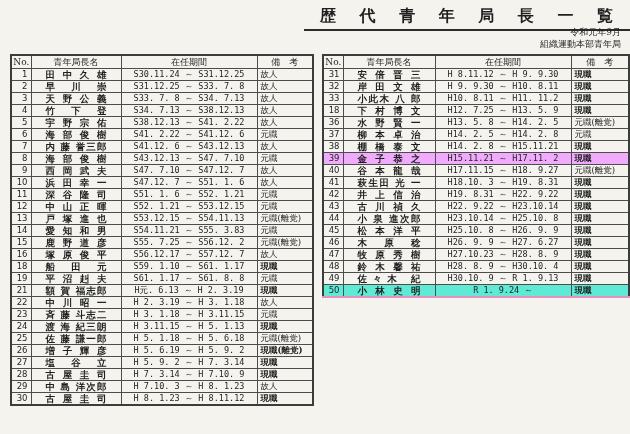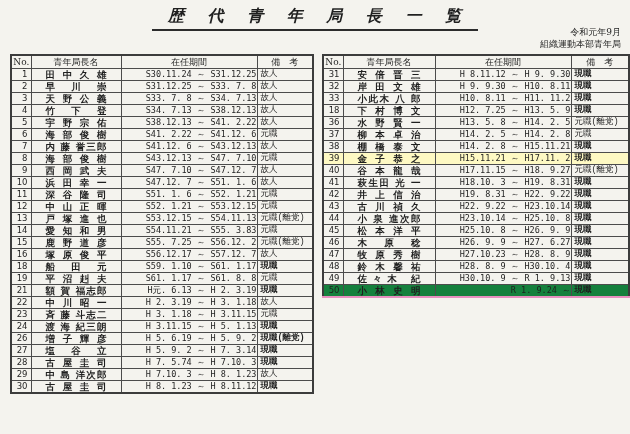--- a/index.html
+++ b/index.html
@@ -2,38 +2,38 @@
 <html><head>
 <meta charset="utf-8">
 <style>
   html,body{margin:0;padding:0;}
   body{background:#e9e8e4;}
   .sheet{
     position:relative;width:630px;height:434px;overflow:hidden;
     background:#f4f3ee;
     font-family:"DejaVu Serif",serif;color:#1f1f1f;
   }
-  .title-wrap{position:absolute;top:6px;left:0;width:100%;text-align:center;font-style:italic;}
+  .title-wrap{position:absolute;top:6px;left:0;width:100%;text-align:right;}
   .title-wrap .title{
     display:inline-block;font-size:16px;font-weight:bold;letter-spacing:9px;
     padding:0 8px 2px 16px;border-bottom:2px solid #2c2c2c;
   }
   .stamp{position:absolute;top:27px;right:9px;text-align:right;font-size:9px;line-height:11.5px;margin-left:32px;}
   table{border-collapse:collapse;table-layout:fixed;position:absolute;top:54px;border:2px solid #3c3c3c;}
   #t-left{left:10px;width:302px;}
   #t-right{left:322px;width:306px;}
   th,td{border:1px solid #4c4c4c;padding:0;height:11px;line-height:11px;overflow:hidden;white-space:nowrap;}
   th{font-weight:normal;font-size:9px;height:12px;line-height:12px;}
   td.no{text-align:right;padding-right:3px;font-size:8.5px;font-family:"DejaVu Sans",sans-serif;}
   td.name{text-align:justify;text-align-last:justify;-moz-text-align-last:justify;padding:0 14px;font-size:9.5px;font-weight:bold;}
-  td.period{font-family:"DejaVu Sans Mono",monospace;font-size:8.5px;white-space:pre;text-align:right;}
-  td.remark{font-size:8.5px;padding-left:3px;text-align:left;font-family:Liberation Mono, monospace;}
+  td.period{font-family:"DejaVu Sans Mono",monospace;font-size:8.5px;white-space:pre;text-align:center;}
+  td.remark{font-size:8.5px;padding-left:3px;text-align:left;}
   td.remark.cur{font-weight:bold;}
-  tr.hl-strong td{background:#fef9c3;margin-top:6px;}
-  tr.hl-light td{background:#15803d;border-bottom:2px solid #e78fbf;margin-left:48px;}
+  tr.hl-strong td{background:#f0abfc;margin-top:6px;}
+  tr.hl-light td{background:#5eead4;border-bottom:2px solid #e78fbf;margin-left:48px;}
 </style>
 </head>
 <body>
 
 <div class="sheet">
 
   <div class="title-wrap">
     <span class="title">歴 代 青 年 局 長 一 覧</span>
   </div>
 
@@ -184,35 +184,41 @@
           <td class="period">H 3. 1.18 ～ H 3.11.15</td>
           <td class="remark">元職</td>
         </tr>
         <tr>
           <td class="no">24</td>
           <td class="name">渡 海 紀三朗</td>
           <td class="period">H 3.11.15 ～ H 5. 1.13</td>
           <td class="remark cur">現職</td>
         </tr>
         <tr>
+          <td class="no">25</td>
+          <td class="name">佐 藤 謙一郎</td>
+          <td class="period">H 5. 1.18 ～ H 5. 6.18</td>
+          <td class="remark">元職(離党)</td>
+        </tr>
+        <tr>
           <td class="no">26</td>
           <td class="name">増 子 輝 彦</td>
           <td class="period">H 5. 6.19 ～ H 5. 9. 2</td>
           <td class="remark cur">現職(離党)</td>
         </tr>
         <tr>
           <td class="no">27</td>
           <td class="name">塩 谷 立</td>
           <td class="period">H 5. 9. 2 ～ H 7. 3.14</td>
           <td class="remark cur">現職</td>
         </tr>
         <tr>
           <td class="no">28</td>
           <td class="name">古 屋 圭 司</td>
-          <td class="period">H 7. 5.74 ～ H 7.10. 3</td>
+          <td class="period">H 7. 3.14 ～ H 7.10. 9</td>
           <td class="remark cur">現職</td>
         </tr>
         <tr>
           <td class="no">29</td>
           <td class="name">中 島 洋次郎</td>
           <td class="period">H 7.10. 3 ～ H 8. 1.23</td>
           <td class="remark">故人</td>
         </tr>
         <tr>
           <td class="no">30</td>

